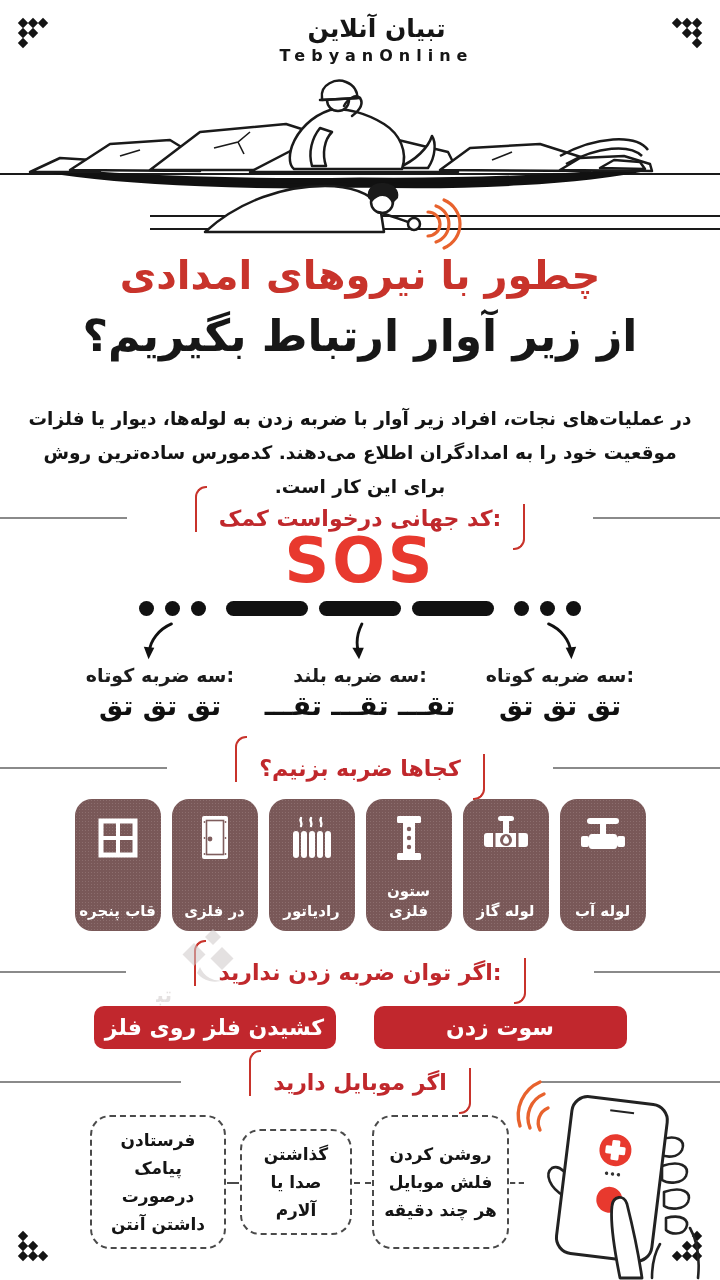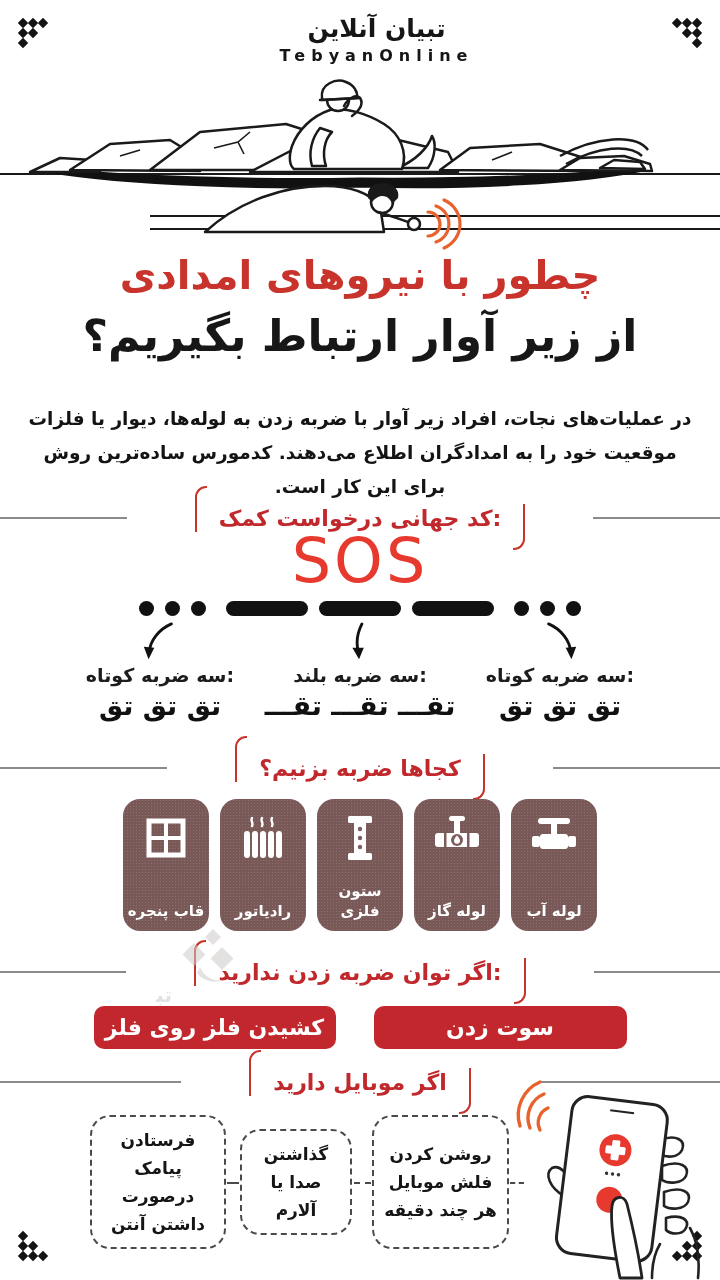--- a/index.html
+++ b/index.html
@@ -35,21 +35,21 @@
   .badge-row .hline.edge{margin:0 60px 0 0;}
   .badge-row .hline.edge2{margin:0 0 0 60px;}
   .brk{width:12px;height:46px;flex:none;}
   .brk-l{border-left:2.5px solid var(--red);border-top:2.5px solid var(--red);
          border-top-left-radius:11px;transform:translateY(-9px);margin-left:8px;}
   .brk-r{border-right:2.5px solid var(--red);border-bottom:2.5px solid var(--red);
          border-bottom-right-radius:11px;transform:translateY(9px);margin-right:8px;}
   .badge-txt{color:#c0282c;font-size:22px;font-weight:bold;padding:0 12px;white-space:nowrap;}
 
   .sos{top:524px;left:0;right:0;text-align:center;direction:ltr;
-       font-size:62px;font-weight:normal;color:var(--sos-red);letter-spacing:3px;}
+       font-size:62px;font-weight:bold;color:var(--sos-red);letter-spacing:3px;}
 
   
   .morse{top:601px;left:0;right:0;display:flex;justify-content:center;align-items:center;
          gap:20px;direction:ltr;}
   .mgroup{display:flex;gap:11px;align-items:center;}
   .dot{width:15px;height:15px;border-radius:50%;background:#111;}
   .dash{width:82px;height:15px;border-radius:8px;background:#111;}
 
   
   .tapgrid{top:622px;left:60px;right:60px;display:flex;justify-content:space-between;direction:ltr;}
@@ -288,20 +288,34 @@
         <path d="M13 4 c-2 3 2 5 0 8 M23 4 c-2 3 2 5 0 8 M33 4 c-2 3 2 5 0 8" fill="none" stroke="#fff" stroke-width="2.4" stroke-linecap="round"></path>
         <rect x="5" y="17" width="6" height="27" rx="3"></rect>
           <rect x="13" y="17" width="6" height="27" rx="3"></rect>
         <rect x="21" y="17" width="6" height="27" rx="3"></rect>
           <rect x="29" y="17" width="6" height="27" rx="3"></rect>
         <rect x="37" y="17" width="6" height="27" rx="3"></rect>
       </svg>
       <div class="card-label">رادیاتور</div>
     </div>
     <div class="card">
+      <svg viewBox="0 0 48 48" fill="#fff">
+        <rect x="11" y="2" width="26" height="43" rx="2"></rect>
+        <rect x="15.5" y="6.5" width="17" height="34" fill="none" stroke="#7f5d5d" stroke-width="1.6"></rect>
+        <circle cx="19" cy="25" r="2.4" fill="#7f5d5d"></circle>
+        <circle cx="13.5" cy="8" r="0.9" fill="#7f5d5d"></circle>
+          <circle cx="13.5" cy="24" r="0.9" fill="#7f5d5d"></circle>
+        <circle cx="13.5" cy="40" r="0.9" fill="#7f5d5d"></circle>
+          <circle cx="34.5" cy="8" r="0.9" fill="#7f5d5d"></circle>
+        <circle cx="34.5" cy="24" r="0.9" fill="#7f5d5d"></circle>
+          <circle cx="34.5" cy="40" r="0.9" fill="#7f5d5d"></circle>
+      </svg>
+      <div class="card-label">در فلزی</div>
+    </div>
+    <div class="card">
       <svg viewBox="0 0 48 48">
         <rect x="7" y="7" width="34" height="34" fill="none" stroke="#fff" stroke-width="5"></rect>
         <line x1="24" y1="7" x2="24" y2="41" stroke="#fff" stroke-width="4"></line>
         <line x1="7" y1="24" x2="41" y2="24" stroke="#fff" stroke-width="4"></line>
       </svg>
       <div class="card-label">قاب پنجره</div>
     </div>
   </div>
 
   <div class="abs badge-row" style="top:946px;height:52px;">

